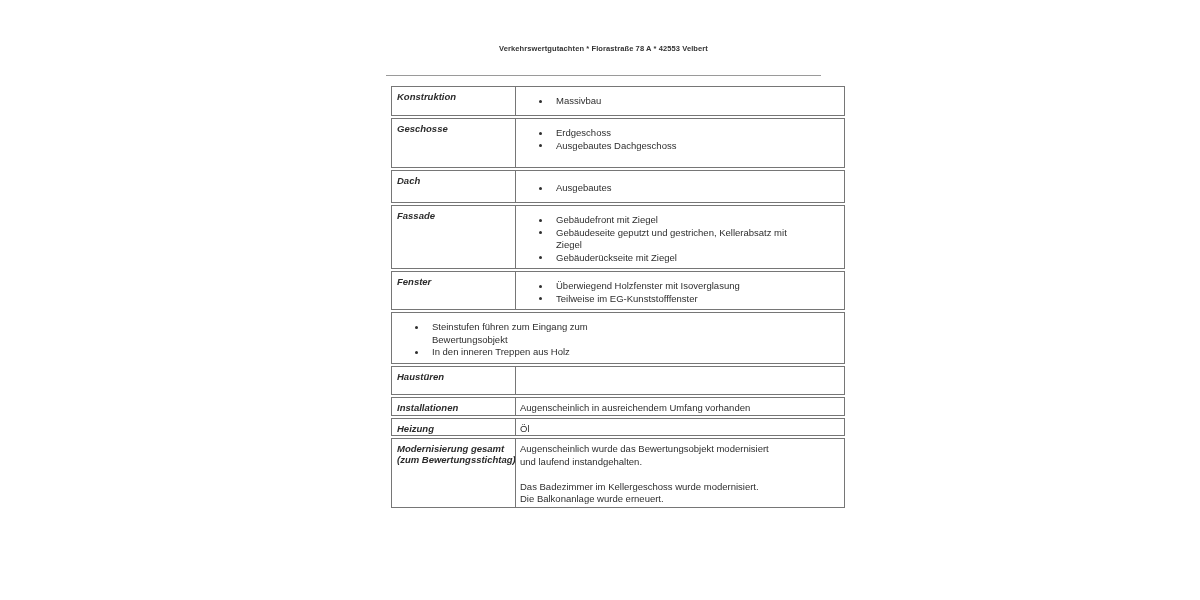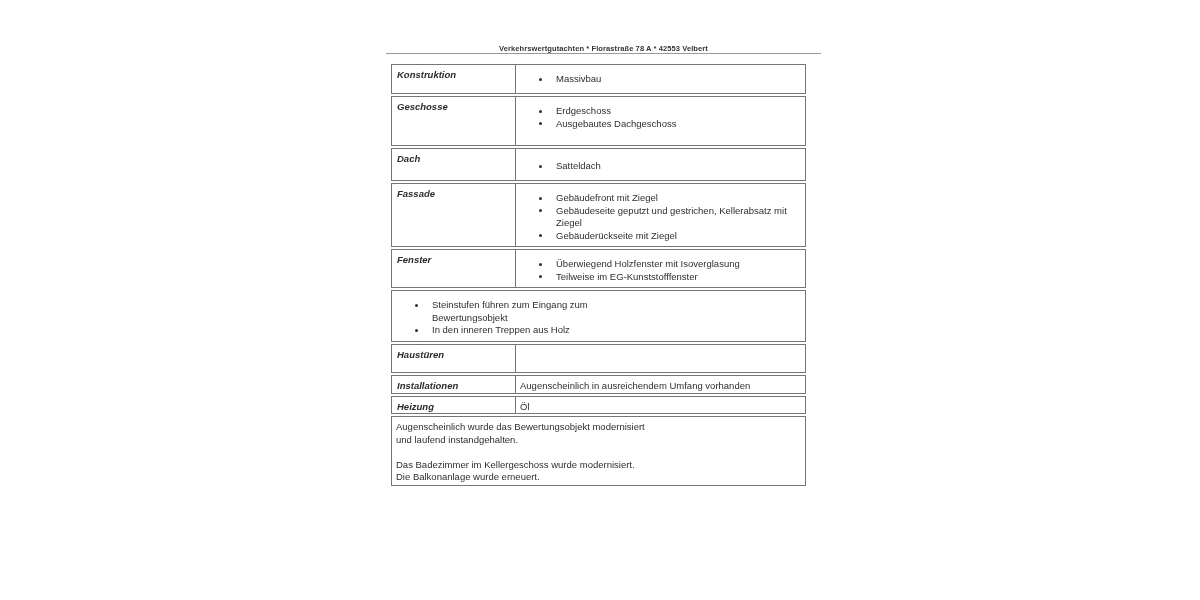--- a/index.html
+++ b/index.html
@@ -4,23 +4,23 @@
 <style>
   html,body { margin:0; padding:0; }
   body {
     width:1200px; height:600px; background:#ffffff; overflow:hidden;
     font-family:"Liberation Sans", sans-serif; color:#2e2e2e; position:relative;
   }
   .page { position:absolute; left:386px; top:44px; width:435px; }
   .doc-header {
     text-align:center; font-size:7.5px; font-weight:bold; color:#333;
     line-height:9px; letter-spacing:0.1px;
-    border-bottom:1px solid #9a9a9a;
+    padding-bottom:22px; border-bottom:1px solid #9a9a9a;
   }
-  .appraisal-table { margin-top:10px; margin-left:5px; width:415px; }
+  .appraisal-table { margin-top:10px; margin-left:5px; width:454px; }
   .row {
     display:flex; box-sizing:border-box; border:1px solid #767676;
     margin-top:2px; background:#fff;
   }
   .row:first-child { margin-top:0; }
   .label-cell {
     width:124px; flex:0 0 124px; box-sizing:border-box;
     border-right:1px solid #767676;
     padding:5px 3px 0 5px;
     font-size:9.5px; font-weight:bold; font-style:italic;
@@ -68,21 +68,21 @@
           <li>Erdgeschoss</li>
           <li>Ausgebautes Dachgeschoss</li>
         </ul>
       </div>
     </div>
 
     <div class="row" style="min-height:33px">
       <div class="label-cell">Dach</div>
       <div class="value-cell pad7">
         <ul class="bullets">
-          <li>Satteldach</li>
+          <li>Ausgebautes</li>
         </ul>
       </div>
     </div>
 
     <div class="row" style="min-height:56px">
       <div class="label-cell">Fassade</div>
       <div class="value-cell">
         <ul class="bullets">
           <li>Gebäudefront mit Ziegel</li>
           <li>Gebäudeseite geputzt und gestrichen, Kellerabsatz mit
@@ -124,20 +124,22 @@
     </div>
 
     <div class="row" style="min-height:18px">
       <div class="label-cell">Heizung</div>
       <div class="value-cell">
         <div class="plain">Öl</div>
       </div>
     </div>
 
     <div class="row" style="min-height:70px">
+      <div class="label-cell">Modernisierung gesamt
+(zum Bewertungsstichtag)</div>
       <div class="value-cell">
         <div class="plain">Augenscheinlich wurde das Bewertungsobjekt modernisiert
 und laufend instandgehalten.
 
 Das Badezimmer im Kellergeschoss wurde modernisiert.
 Die Balkonanlage wurde erneuert.</div>
       </div>
     </div>
 
   </div>

